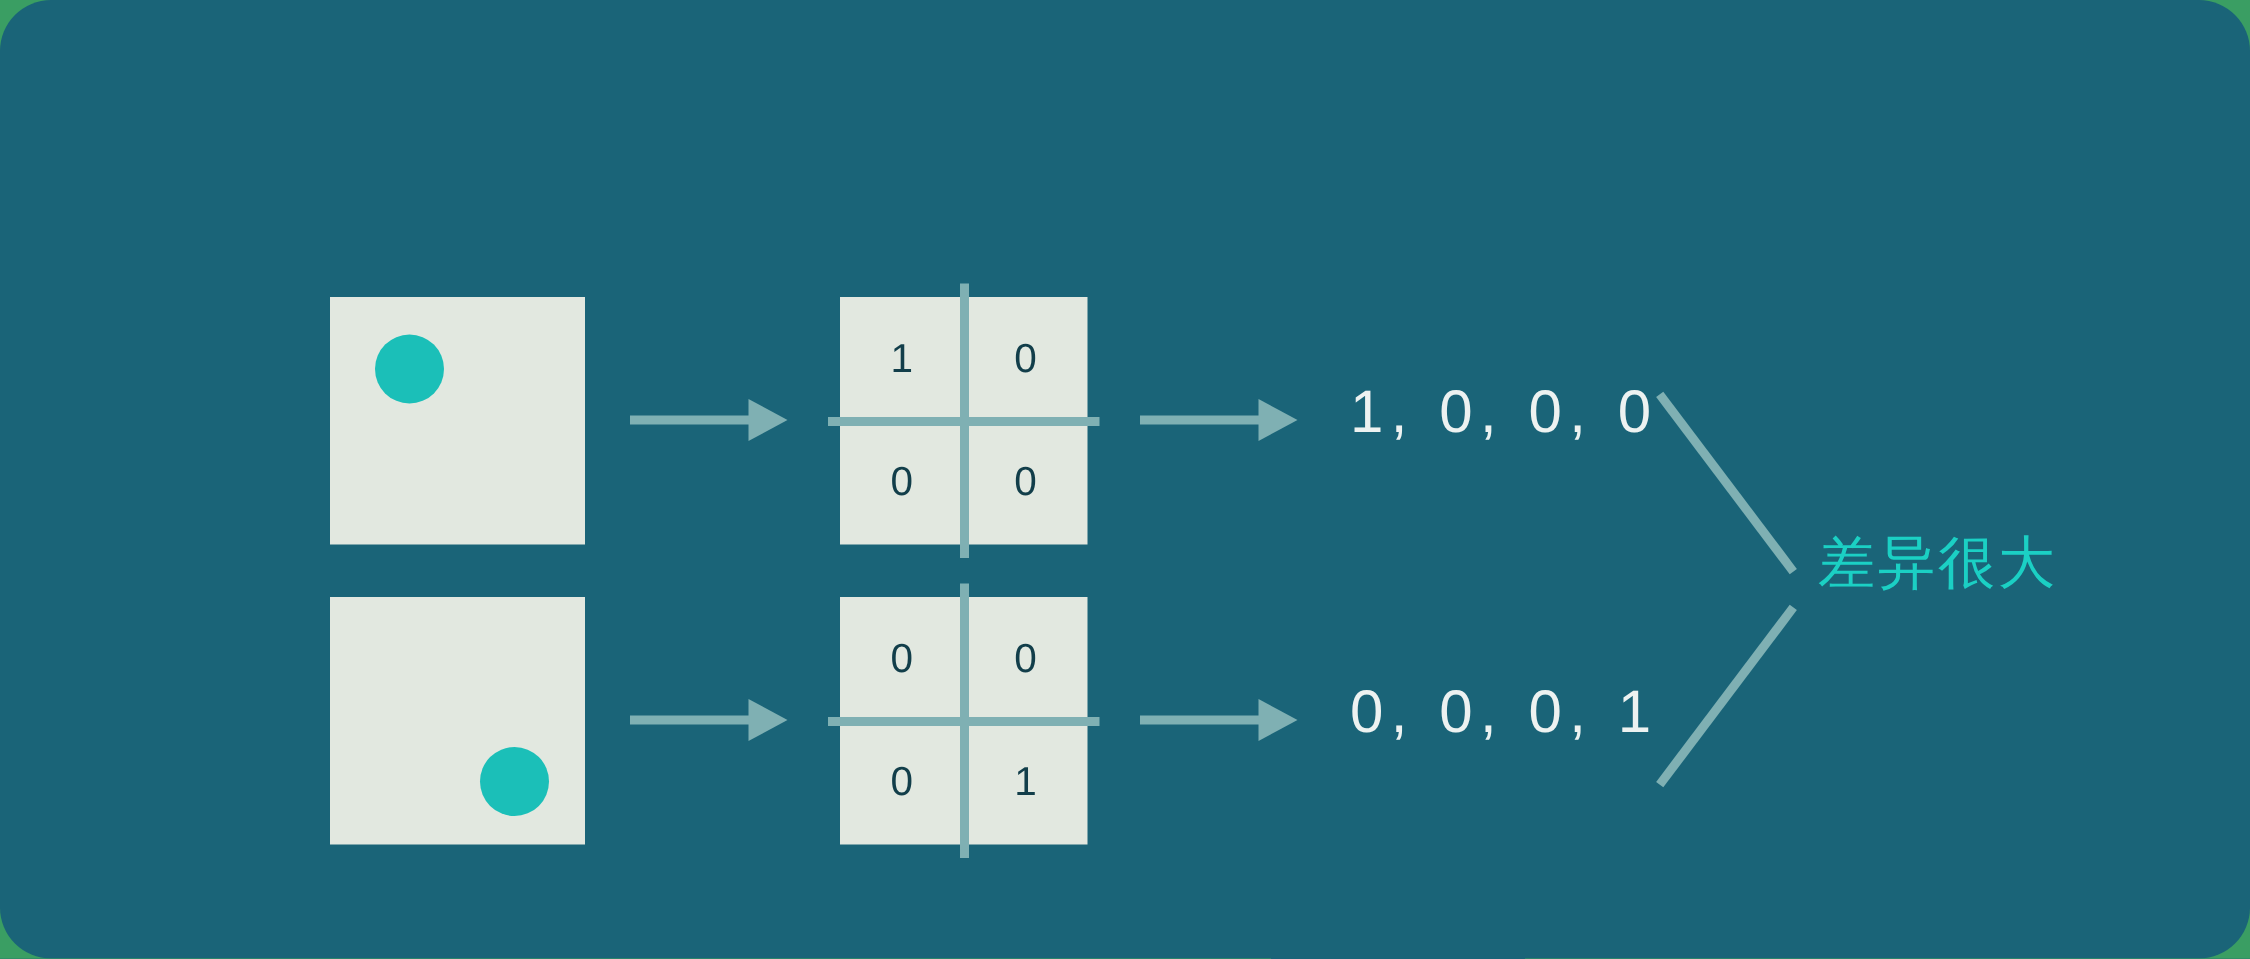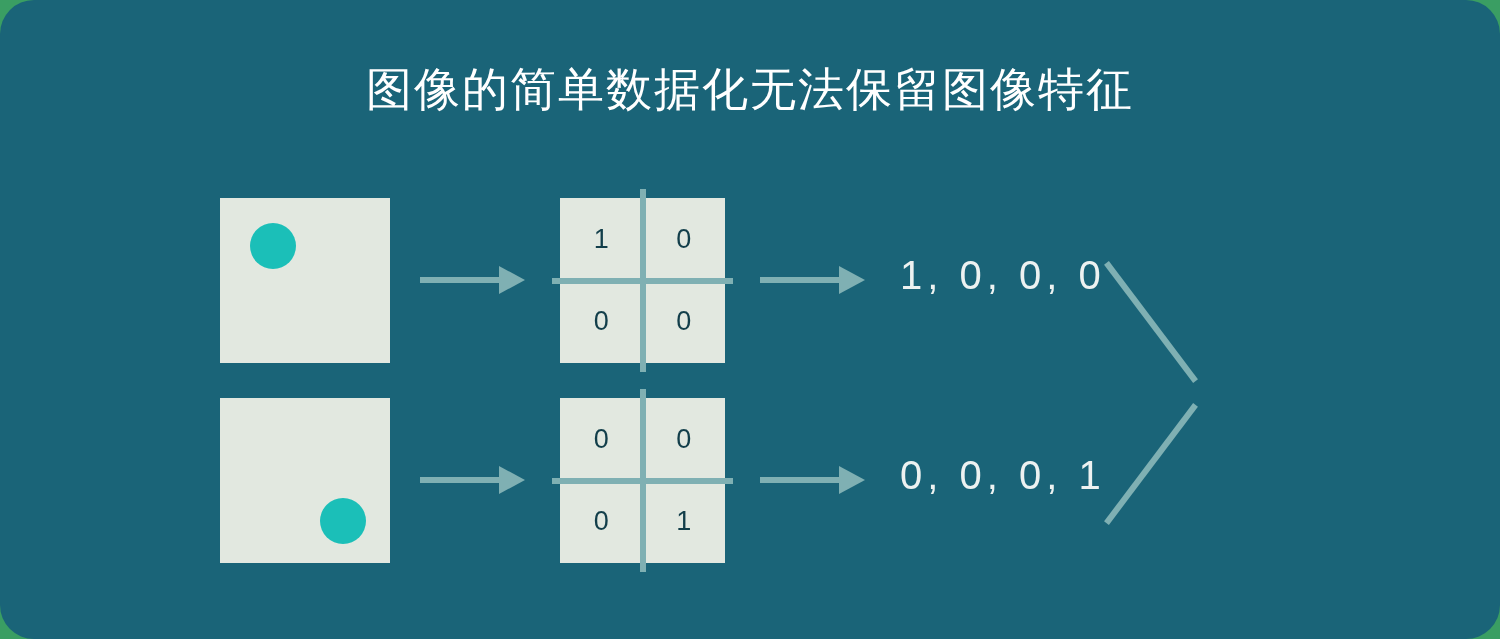--- a/index.html
+++ b/index.html
@@ -168,21 +168,20 @@
     letter-spacing: 2px;
     white-space: nowrap;
     line-height: 1;
   }
 </style>
 </head>
 <body>
 
 <div id="slide">
 
-  <div id="title">图像的简单数据化无法保留图像特征</div>
 
   <div class="row" id="row-0">
 
     <div class="img-square">
       <div class="dot tl"></div>
     </div>
 
     <div class="arrow" id="arrow-a">
       <div class="shaft"></div>
       <div class="head"></div>
@@ -232,14 +231,15 @@
     <div class="arrow" id="arrow-b">
       <div class="shaft"></div>
       <div class="head"></div>
     </div>
 
     <div class="vector">0, 0, 0, 1</div>
   </div>
 
   <div class="diag" id="diag-top"></div>
   <div class="diag" id="diag-bottom"></div>
+  <div id="diff-label">差异很大</div>
 
 </div>
 
 </body></html>

